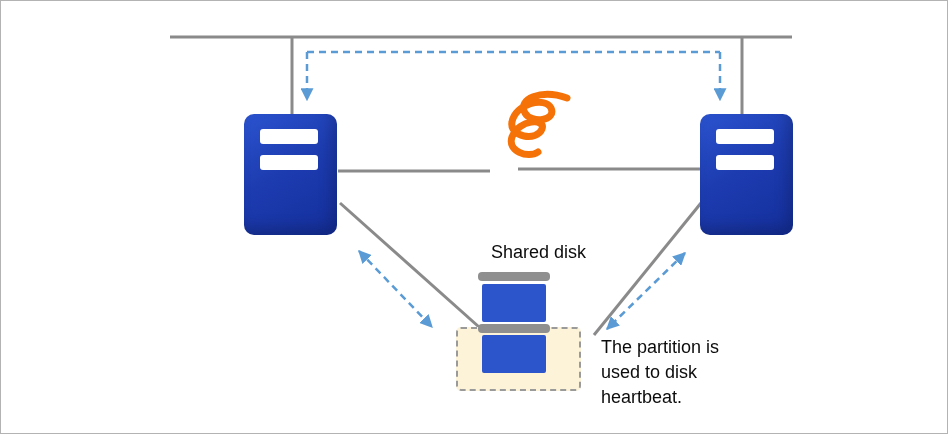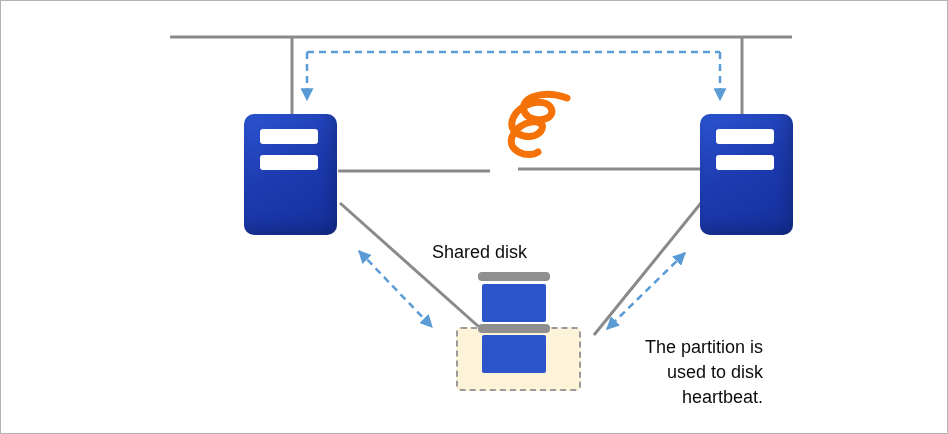--- a/index.html
+++ b/index.html
@@ -2,21 +2,21 @@
 <html><head>
 <meta charset="utf-8">
 <style>
   html,body{margin:0;padding:0;background:#fff;}
   .canvas{
     position:relative;width:948px;height:434px;box-sizing:border-box;
     background:#ffffff;border:1px solid #b3b3b3;overflow:hidden;
     font-family:"Liberation Sans",sans-serif;
   }
   .layer{position:absolute;left:0;top:0;z-index:1;}
-  .abs{position:absolute;box-sizing:border-box;text-align:right;}
+  .abs{position:absolute;box-sizing:border-box;}
 
   
   .server{
     width:93px;height:121px;border-radius:10px;z-index:3;
     background:linear-gradient(150deg,#2b53cf 0%,#1d3cb0 45%,#142f9c 100%);
     box-shadow:inset -6px -8px 14px rgba(0,0,0,.18);
   }
   .server .slot{
     position:absolute;left:16px;width:58px;height:15px;border-radius:3px;background:#ffffff;
   }
@@ -40,21 +40,21 @@
   .body-bottom{top:334px;}
 
   
   .partition{
     left:455px;top:326px;width:125px;height:64px;z-index:2;
     background:#fdf3d8;border:2px dashed #9a9a9a;border-radius:5px;
   }
 
   
   .txt{color:#0c0c0c;z-index:3;}
-  .shared-disk-label{left:431px;top:241px;width:140px;text-align:left;font-size:18px;}
+  .shared-disk-label{left:445px;top:241px;width:140px;text-align:right;font-size:18px;}
   .partition-note{left:600px;top:334px;width:162px;font-size:18px;line-height:25px;}
 </style>
 </head>
 <body>
 
 <div class="canvas">
 
   <svg class="layer" width="948" height="434" viewBox="0 0 948 434">
     <defs>
       <marker id="arrow" viewBox="0 0 10 10" refX="9" refY="5" markerWidth="13" markerHeight="13" markerUnits="userSpaceOnUse" orient="auto-start-reverse">

